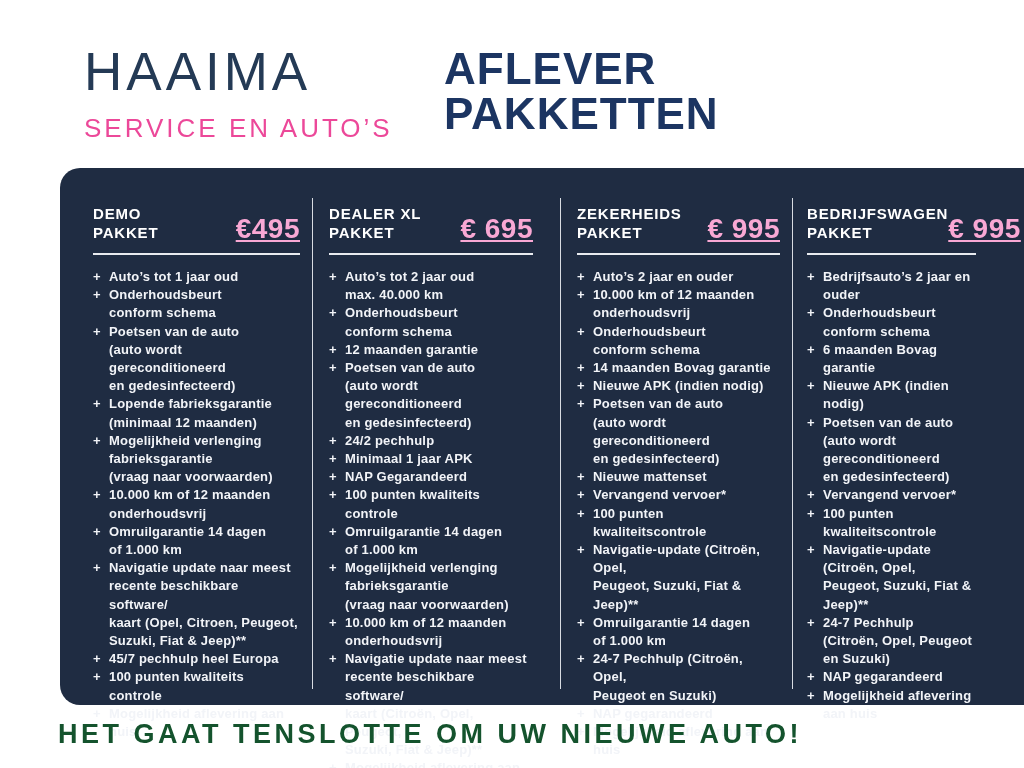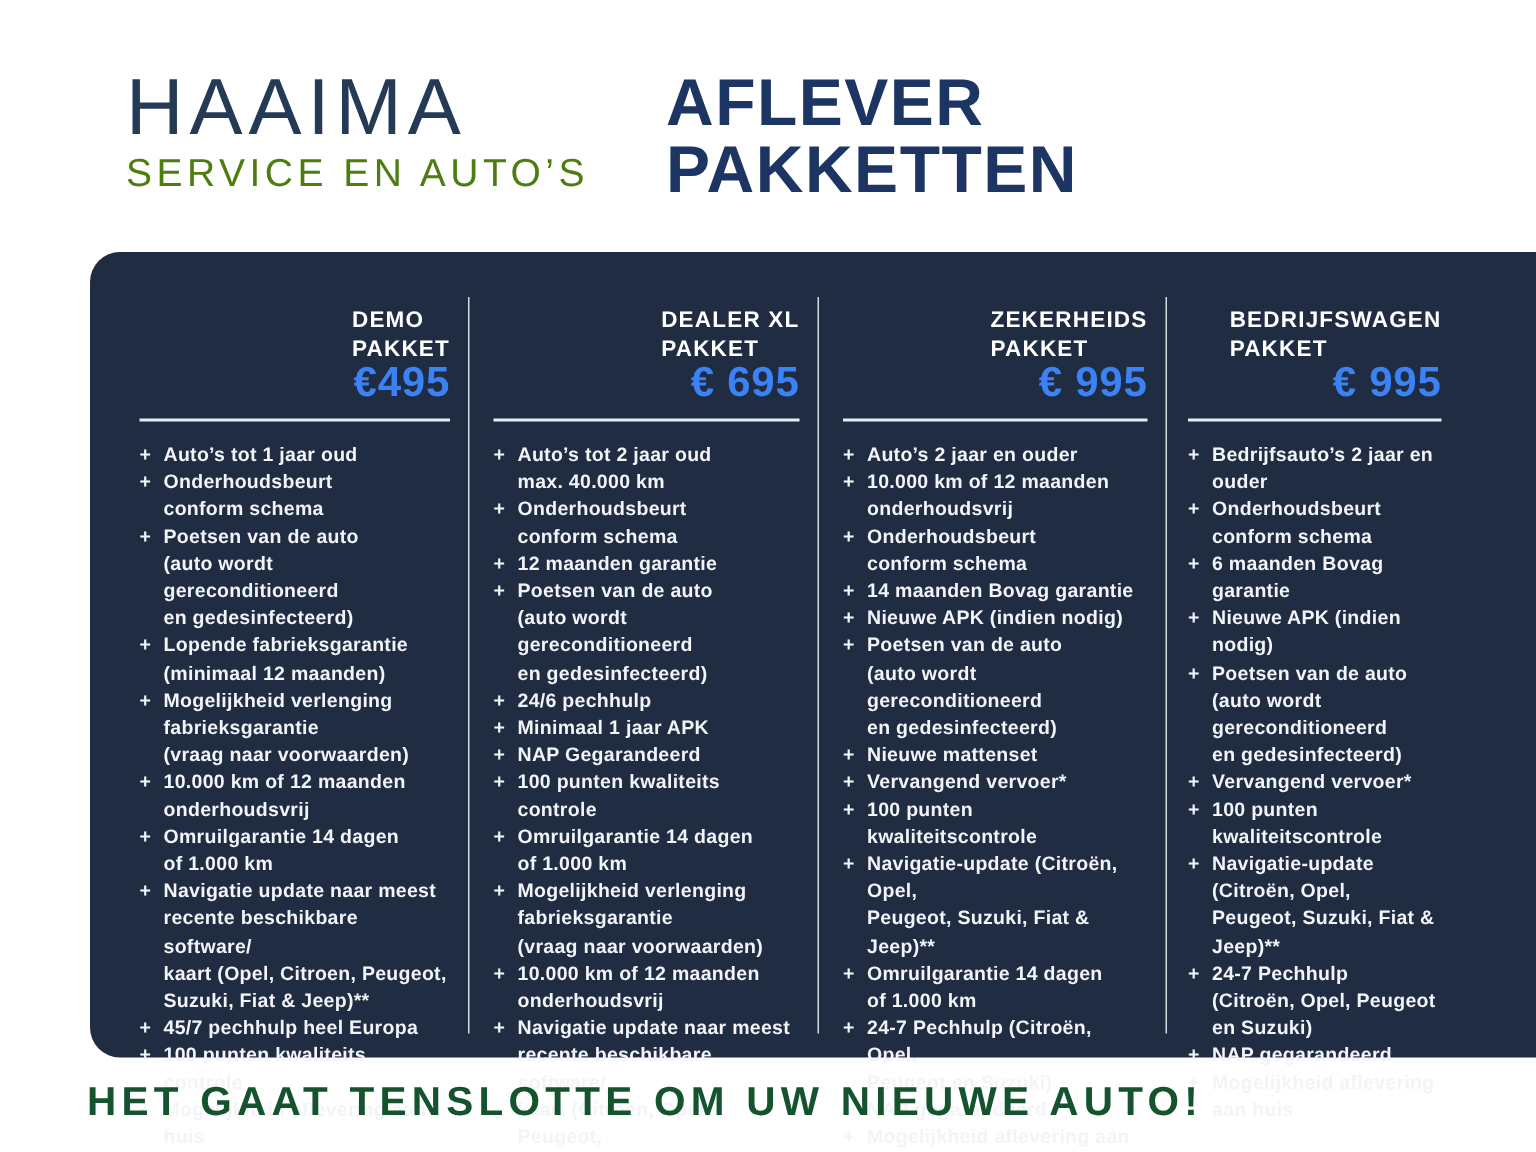--- a/index.html
+++ b/index.html
@@ -11,49 +11,49 @@
   }
   
   .top{display:flex;align-items:flex-start;padding:44px 0 0 84px;}
   .logo-block{width:360px;}
   .logo-main{
     font-size:53px;font-weight:normal;letter-spacing:4px;
     color:#243a55;line-height:56px;
   }
   .logo-sub{
     font-size:26px;font-weight:400;letter-spacing:3px;
-    color:#4d7c0f;line-height:30px;margin-top:0;
+    color:#ec4899;line-height:30px;margin-top:13px;
   }
   .title-block{padding-top:2px;}
   .title-line{
     font-size:44px;font-weight:bold;letter-spacing:1px;
     color:#1c3562;line-height:45px;
   }
   
   .panel{
     position:absolute;left:60px;top:168px;right:0;height:537px;
     background:#1f2c42;border-radius:20px 0 0 20px;
     box-sizing:border-box;
     display:flex;
     padding:30px 0 16px 0;
     color:#ffffff;
   }
   .col{box-sizing:border-box;padding:0 12px 0 16px;}
   .col1{width:252px;padding-left:33px;}
   .col2{width:233px;border-left:1.5px solid #d8dce2;}
-  .col3{width:232px;border-left:1.5px solid #d8dce2;}
+  .col3{width:232px;border-left:1.5px solid #d8dce2;margin-left:15px;}
   .col4{width:196px;border-left:1.5px solid #d8dce2;padding-left:14px;}
-  .col-head{display:flex;justify-content:space-between;align-items:flex-end;margin-top:6px;flex-direction:column;}
+  .col-head{display:flex;justify-content:space-between;align-items:flex-end;margin-top:6px;}
   .col-title{
     font-size:15px;font-weight:bold;letter-spacing:0.8px;
     line-height:19px;color:#ffffff;white-space:nowrap;
   }
   .col-price{
     font-size:28px;font-weight:bold;letter-spacing:0.5px;
-    color:#3b82f6;line-height:26px;white-space:nowrap;
+    color:#f9a8d4;line-height:26px;white-space:nowrap;text-decoration:underline;
   }
   .col-rule{
     border:none;border-top:2px solid #e8ebef;
     margin:11px 0 0 0;width:100%;
   }
   ul.items{list-style:none;margin:13px 0 0 0;padding:0;}
   ul.items li{
     display:flex;
     font-size:13px;font-weight:bold;letter-spacing:0.2px;
     line-height:18.2px;color:#f2f4f8;
@@ -161,21 +161,21 @@
         <li>
           <span class="plus">+</span>
           <span class="txt">12 maanden garantie</span>
         </li>
         <li>
           <span class="plus">+</span>
           <span class="txt">Poetsen van de auto<br>(auto wordt gereconditioneerd<br>en gedesinfecteerd)</span>
         </li>
         <li>
           <span class="plus">+</span>
-          <span class="txt">24/6 pechhulp</span>
+          <span class="txt">24/2 pechhulp</span>
         </li>
         <li>
           <span class="plus">+</span>
           <span class="txt">Minimaal 1 jaar APK</span>
         </li>
         <li>
           <span class="plus">+</span>
           <span class="txt">NAP Gegarandeerd</span>
         </li>
         <li>

